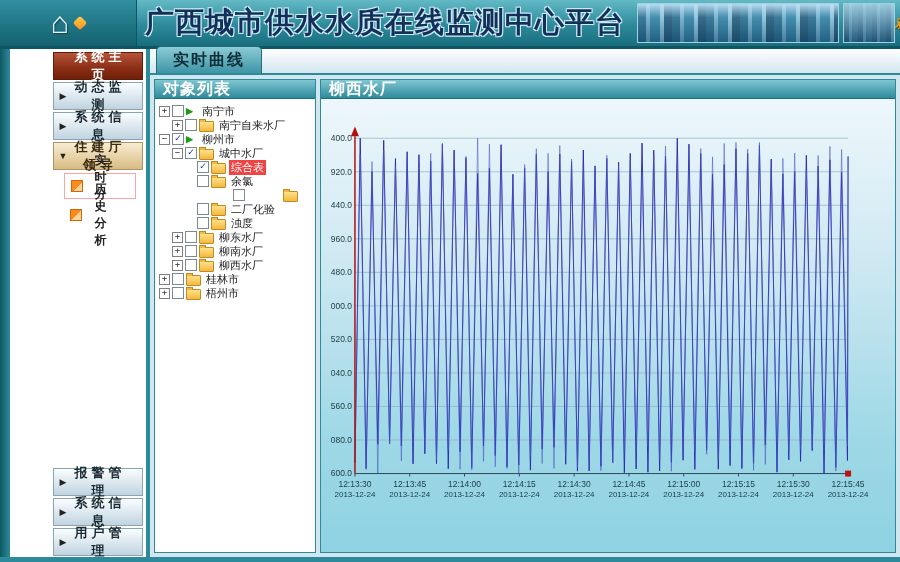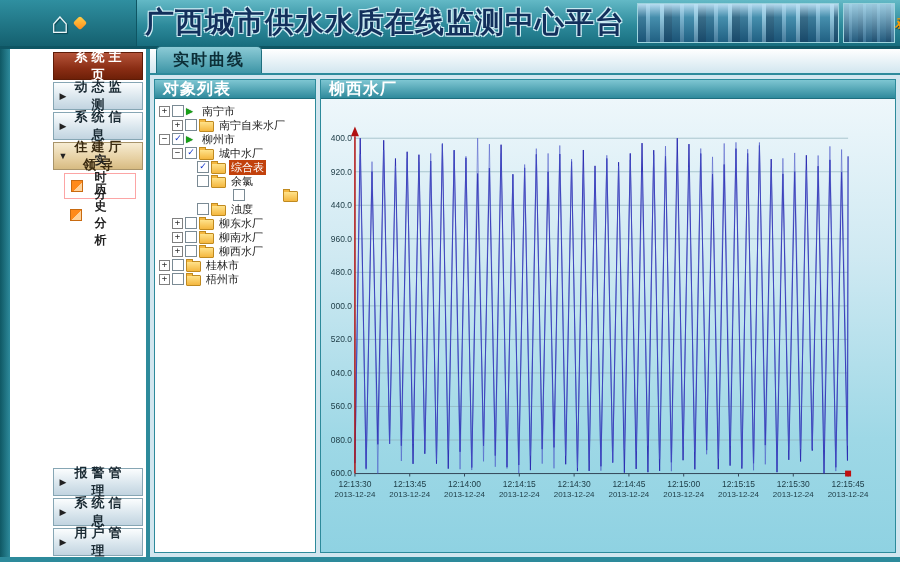--- a/index.html
+++ b/index.html
@@ -77,21 +77,21 @@
     font-family:"DejaVu Sans Mono",monospace;font-size:9px;line-height:7px;text-align:center;color:#333;}
   .tspc{width:12px;flex:none;}
   .tchk{width:10px;height:10px;flex:none;border:1px solid #7a8a94;background:#fff;margin-right:2px;
     font-size:9px;line-height:9px;text-align:center;color:#1436c8;font-weight:bold;}
   .tico-city{width:12px;flex:none;color:#17a017;font-size:9px;margin-right:2px;text-shadow:0 0 1px #0a600a;}
   .tico-folder{width:13px;height:9px;flex:none;margin:2px 3px 0 0;position:relative;border-radius:1px;
     background:linear-gradient(180deg,#ffe28a,#f4b73f);border:1px solid #c08a20;}
   .tico-folder::before{content:"";position:absolute;top:-3px;left:-1px;width:5px;height:2px;
     background:#f4b73f;border:1px solid #c08a20;border-bottom:none;}
   .tlab{padding:0 2px;}
-  .tlab.sel{background:#c2410c;color:#fff;font-family:Liberation Serif, serif;}
+  .tlab.sel{background:#ef4444;color:#fff;font-family:Liberation Serif, serif;}
 </style>
 </head>
 <body>
 
 <div class="app">
 
   <div class="header">
     <div class="logo">
       <span class="house">⌂</span>
       <span class="spark"></span>
@@ -202,20 +202,26 @@
                 <span class="tspc"></span>
                 <span class="tchk"></span>
                 <span class="tico-folder"></span>
                 <span class="tlab">余氯</span>
               </div>
               <div class="trow" style="padding-left: 28px; gap: 36px;">
                 <span class="tspc"></span>
                 <span class="tchk"></span>
                 <span class="tico-folder"></span>
                 <span class="tlab">水厂</span>
+              </div>
+              <div class="trow" style="padding-left: 28px;">
+                <span class="tspc"></span>
+                <span class="tchk"></span>
+                <span class="tico-folder"></span>
+                <span class="tlab">二厂化验</span>
               </div>
               <div class="trow" style="padding-left: 28px;">
                 <span class="tspc"></span>
                 <span class="tchk"></span>
                 <span class="tico-folder"></span>
                 <span class="tlab">浊度</span>
               </div>
               <div class="trow" style="padding-left: 15px;">
                 <span class="texp">+</span>
                 <span class="tchk"></span>

